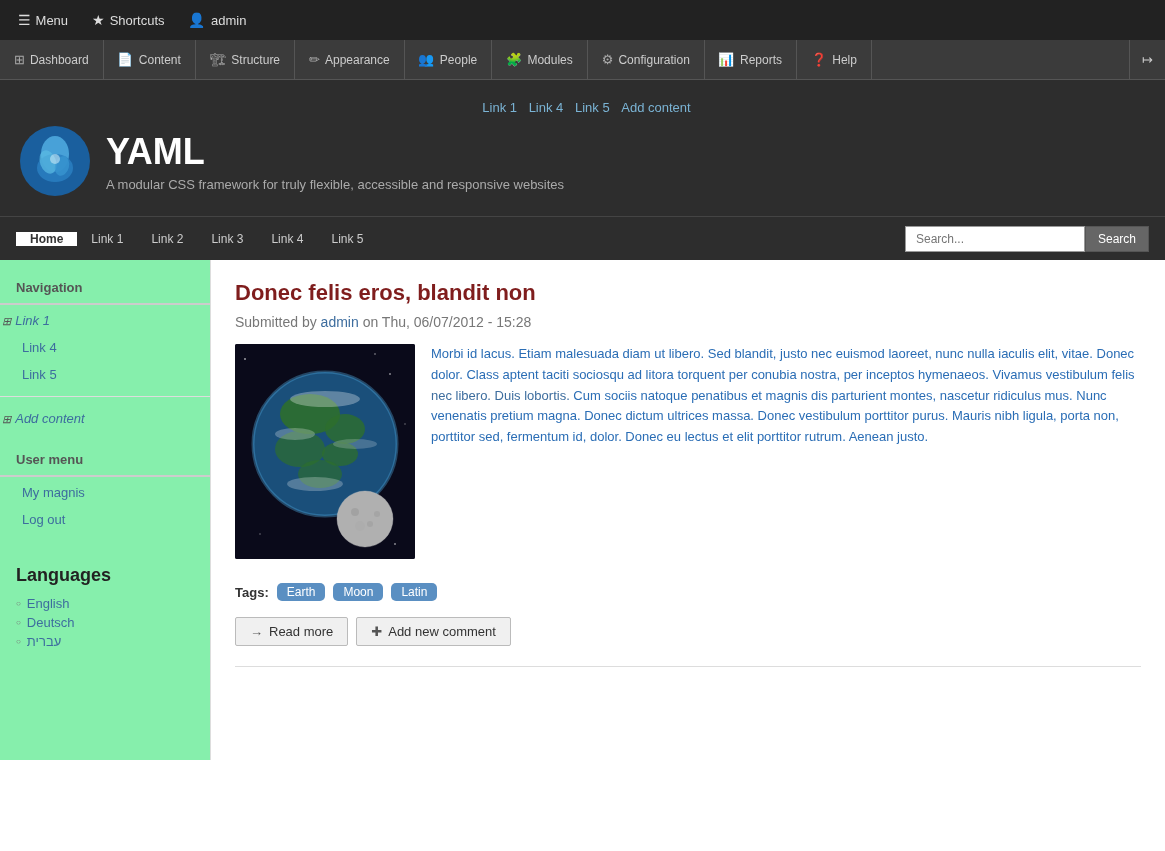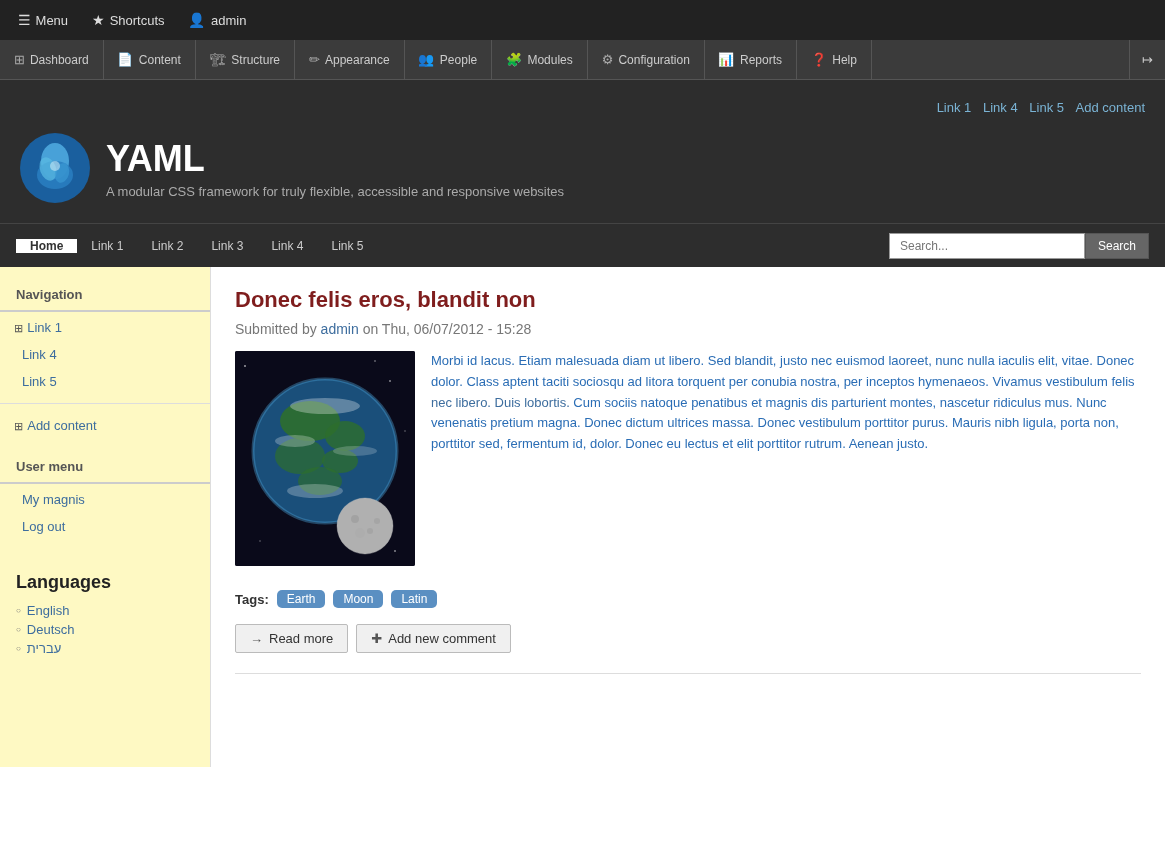--- a/index.html
+++ b/index.html
@@ -59,22 +59,22 @@
     }
 
     
     #site-header {
       background: #2d2d2d;
       padding: 20px 20px 20px 20px;
       display: flex;
       flex-direction: column;
     }
     #header-top-links {
-      text-align: right;
-      margin-bottom: 18px;
+      text-align: center;
+      margin-bottom: 11px;
     }
     #header-top-links a {
       color: #7ab3d4;
       text-decoration: none;
       font-size: 13px;
       margin-left: 8px;
     }
     #site-branding {
       display: flex;
       align-items: center;
@@ -114,21 +114,21 @@
       font-weight: bold;
     }
     #search-form {
       display: flex;
       gap: 0;
     }
     #search-input {
       padding: 5px 10px;
       font-size: 12px;
       border: 1px solid #999;
-      width: 196px;
+      width: 180px;
       outline: none;
       color: #999;
     }
     #search-btn {
       padding: 5px 12px;
       background: #666;
       color: #fff;
       border: 1px solid #555;
       font-size: 12px;
       cursor: pointer;
@@ -138,21 +138,21 @@
     #content-wrapper {
       display: flex;
       background: #f5f5f5;
       min-height: 500px;
     }
 
     
     #sidebar {
       width: 210px;
       min-width: 210px;
-      background: #fef9c3;
+      background: #86efac;
       padding: 16px 0;
     }
     .sidebar-block {
       margin-bottom: 16px;
     }
     .sidebar-block-title {
       font-size: 13px;
       font-weight: bold;
       color: #555;
       padding: 4px 16px 8px 16px;
@@ -160,21 +160,21 @@
       margin-bottom: 2px;
     }
     .sidebar-link {
       display: block;
       padding: 6px 16px 6px 22px;
       color: #3d6d9e;
       text-decoration: none;
       font-size: 13px;
       cursor: pointer;
     }
-    .sidebar-link.expandable { padding-left: 14px; }
+    .sidebar-link.expandable { padding-left: 2px; font-style: italic; }
     .sidebar-link .expand-icon { font-size: 11px; margin-right: 4px; color: #555; }
     .sidebar-divider { border: none; border-top: 1px solid #ddd; margin: 8px 0; }
 
     
     #languages-block {
       padding: 16px;
     }
     #languages-block h3 {
       font-size: 18px;
       font-weight: bold;

